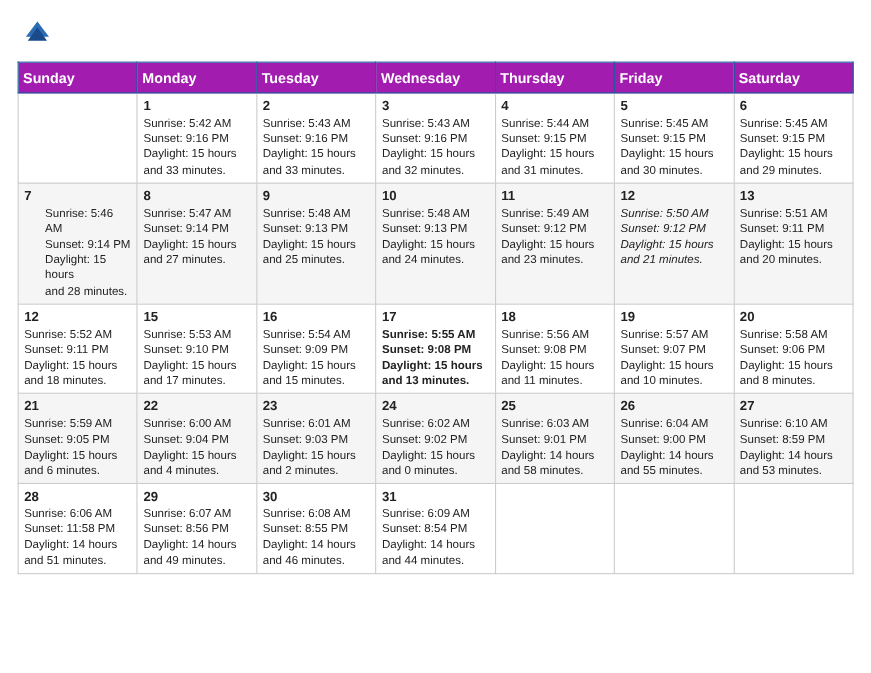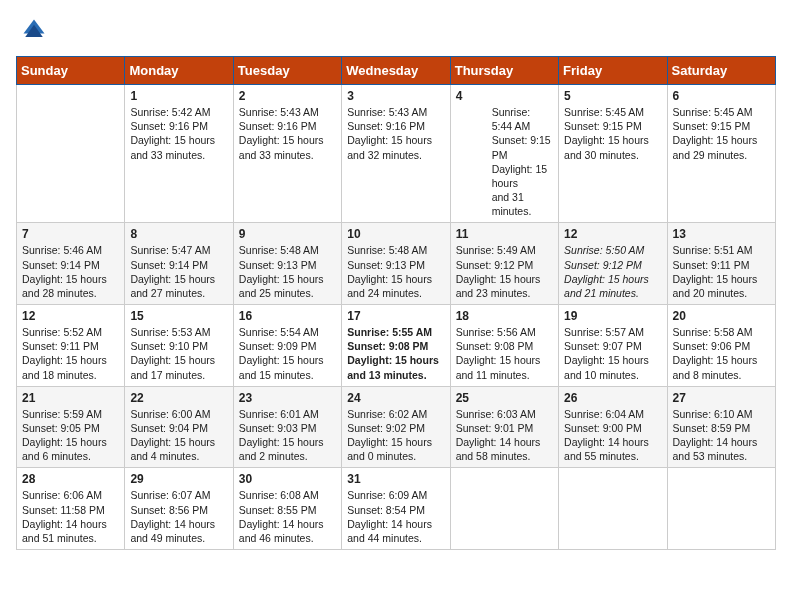--- a/index.html
+++ b/index.html
@@ -85,21 +85,21 @@
     .cell-info {
       font-size: 10.5px;
       line-height: 1.35;
       color: #222;
     }
     .empty-cell {
       background: #f9f9f9;
     }
     tr:nth-child(odd) td { background-color: #fff; }
     tr:nth-child(even) td { background-color: #f5f5f5; }
-    .calendar thead tr th { background-color: #c2410c; }
+    .calendar thead tr th { background-color: #a21caf; }
   </style>
 </head>
 <body>
 
 <div class="header">
   <div class="logo">
     <svg class="logo-icon" viewBox="0 0 32 32" xmlns="http://www.w3.org/2000/svg">
       <polygon points="16,4 28,20 4,20" fill="#2a6db5"></polygon>
       <polygon points="16,10 26,24 6,24" fill="#1a4a8a"></polygon>
     </svg>
@@ -145,21 +145,21 @@
         </td>
         <td>
           <div class="day-number">3</div>
           <div class="cell-info" style="white-space: pre-line;">Sunrise: 5:43 AM
 Sunset: 9:16 PM
 Daylight: 15 hours
 and 32 minutes.</div>
         </td>
         <td>
           <div class="day-number">4</div>
-          <div class="cell-info" style="white-space: pre-line; margin-left: 36px;">Sunrise: 5:44 AM
+          <div class="cell-info" style="white-space: pre-line;">Sunrise: 5:44 AM
 Sunset: 9:15 PM
 Daylight: 15 hours
 and 31 minutes.</div>
         </td>
         <td>
           <div class="day-number">5</div>
           <div class="cell-info" style="white-space: pre-line;">Sunrise: 5:45 AM
 Sunset: 9:15 PM
 Daylight: 15 hours
 and 30 minutes.</div>
@@ -168,21 +168,21 @@
           <div class="day-number">6</div>
           <div class="cell-info" style="white-space: pre-line;">Sunrise: 5:45 AM
 Sunset: 9:15 PM
 Daylight: 15 hours
 and 29 minutes.</div>
         </td>
       </tr>
       <tr>
         <td>
           <div class="day-number">7</div>
-          <div class="cell-info" style="white-space: pre-line;">Sunrise: 5:46 AM
+          <div class="cell-info" style="white-space: pre-line; margin-left: 19px;">Sunrise: 5:46 AM
 Sunset: 9:14 PM
 Daylight: 15 hours
 and 28 minutes.</div>
         </td>
         <td>
           <div class="day-number">8</div>
           <div class="cell-info" style="white-space: pre-line;">Sunrise: 5:47 AM
 Sunset: 9:14 PM
 Daylight: 15 hours
 and 27 minutes.</div>

